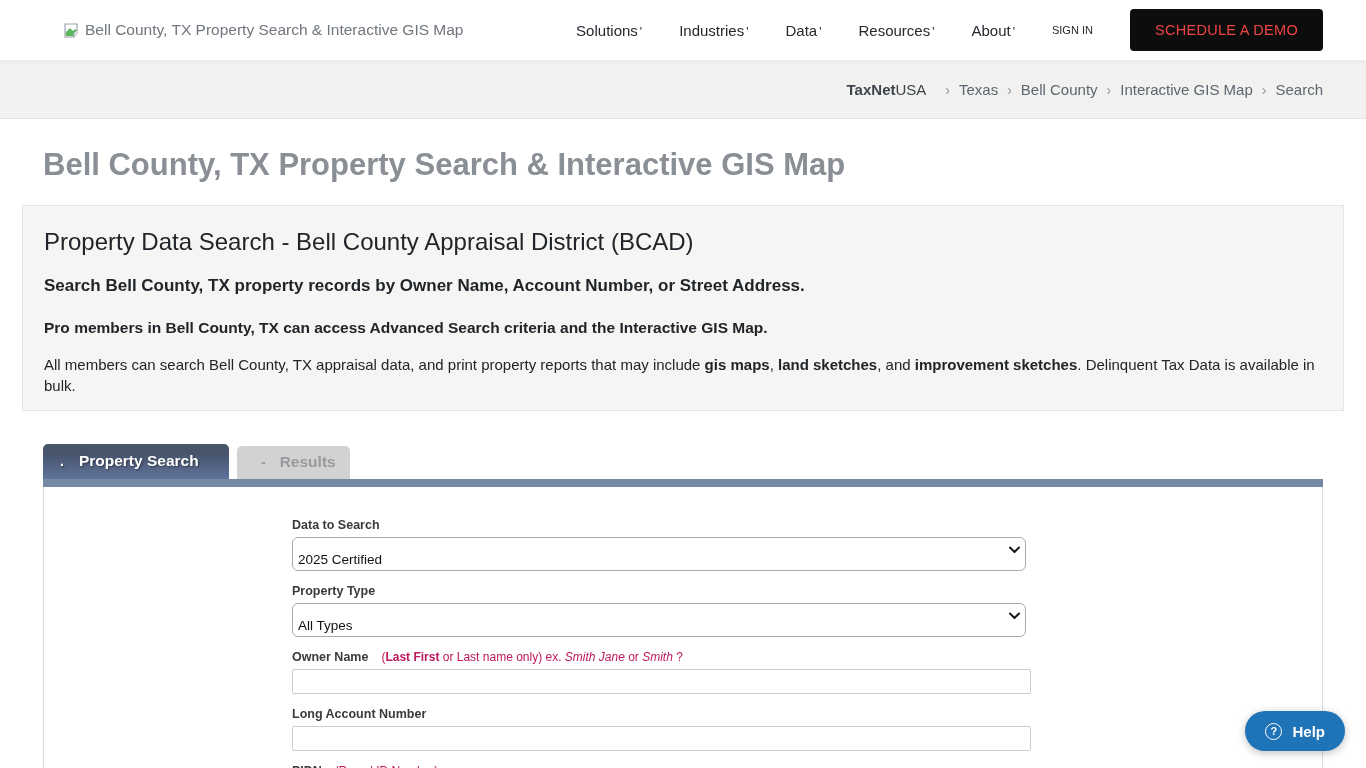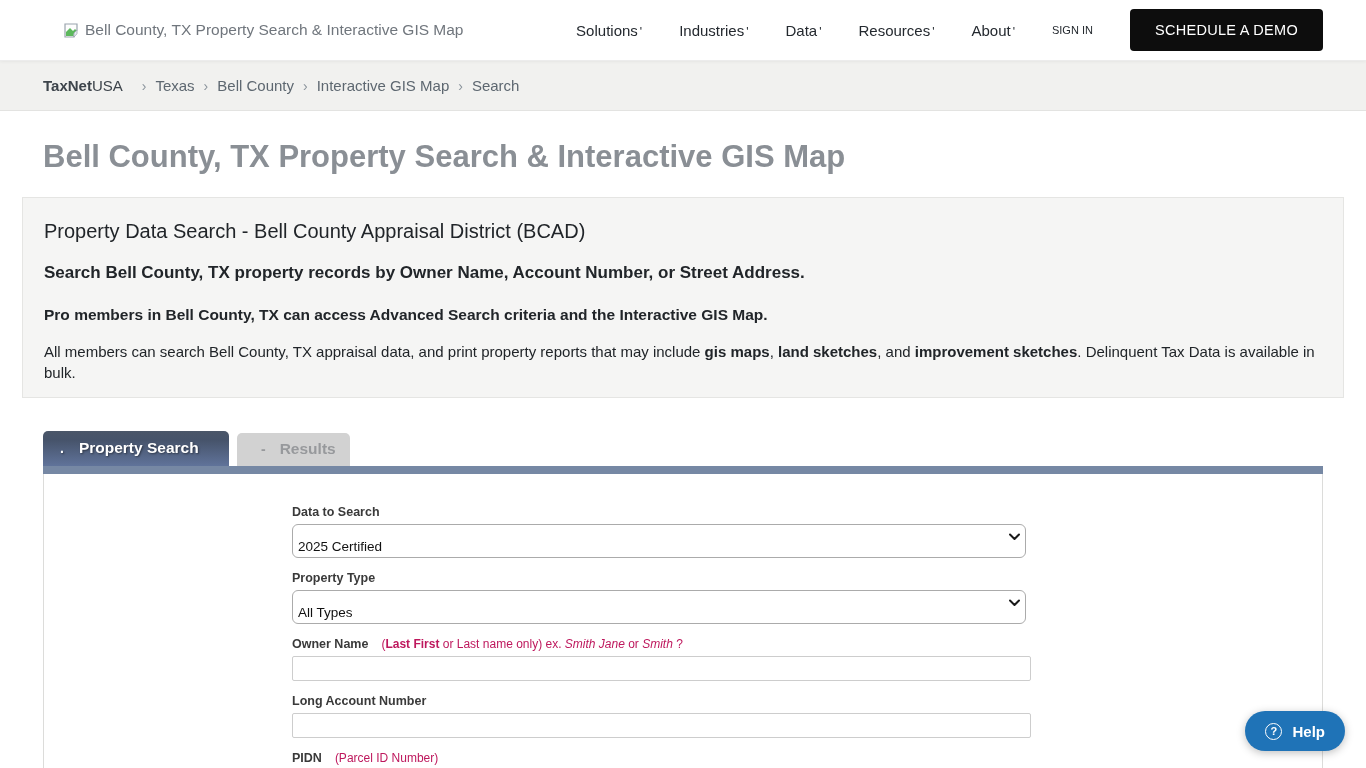--- a/index.html
+++ b/index.html
@@ -19,49 +19,49 @@
     box-shadow:0 1px 3px rgba(0,0,0,.05);
     position:relative; z-index:3;
   }
   .logo { display:flex; align-items:center; gap:3px; color:#70767d; font-size:15.5px; cursor:pointer; }
   .logo svg { flex:0 0 auto; }
   .nav-right { display:flex; align-items:center; gap:37px; }
   .nav-item { font-size:15px; color:#24292f; cursor:pointer; white-space:nowrap; }
   .nav-caret { font-size:12px; color:#24292f; margin-left:2px; }
   .sign-in { font-size:11px; color:#24292f; cursor:pointer; }
   .demo-btn {
-    background:#0d0d0d; color:#ffffff; border:none; cursor:pointer;
+    background:#0d0d0d; color:#ef4444; border:none; cursor:pointer;
     font-family:inherit; font-size:14.5px; letter-spacing:.3px;
     padding:13px 25px; border-radius:4px; white-space:nowrap;
   }
 
   
   .breadcrumb-bar {
-    background:#f1f1ef; height:50px;
+    background:#f1f1ef; height:58px;
     border-bottom:1px solid #e3e3e1;
     display:flex; align-items:center;
-    padding:0 43px; font-size:15px; color:#5d6770;
+    padding:0 43px; font-size:15px; color:#5d6770;justify-content:flex-end;
   }
   .brand { color:#3d444b; margin-right:10px; cursor:pointer; }
   .brand .bold { font-weight:bold; }
   .crumb-sep { color:#8b949c; margin:0 9px; font-size:14px; }
   .crumb-link { color:#5d6770; cursor:pointer; }
 
   
   .page-title {
     margin:28px 43px 22px;
     font-size:31px; font-weight:bold; color:#8a8f95;
   }
 
   
   .intro-box {
     margin:0 22px; background:#f5f5f4; border:1px solid #e5e5e3;
     padding:22px 21px 13px;
   }
-  .intro-heading { font-size:20px; font-weight:400; color:#212529; margin:0 0 20px; }
+  .intro-heading { font-size:24px; font-weight:400; color:#212529; margin:0 0 20px; }
   .intro-search  { font-size:17px; font-weight:bold; margin:0 0 23px; }
   .intro-pro     { font-size:15.5px; font-weight:bold; margin:0 0 17px; }
   .intro-members { font-size:15px; font-weight:400; margin:0 0 0; line-height:1.42; max-width:1280px; }
   .intro-members b { font-weight:bold; }
 
   
   .tabs-row { margin:33px 43px 0; display:flex; align-items:flex-end; gap:8px; }
   .tab {
     border-radius:5px 5px 0 0; font-weight:bold; font-size:15.5px;
     display:flex; align-items:center; cursor:pointer;

